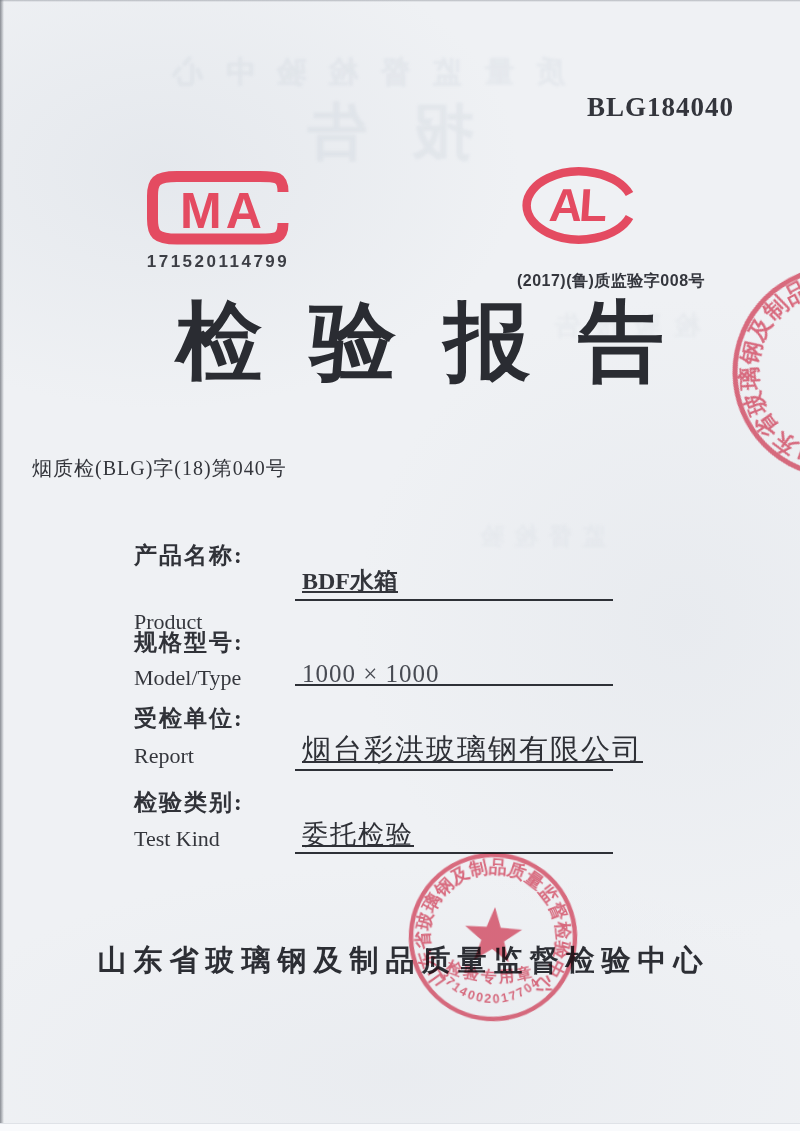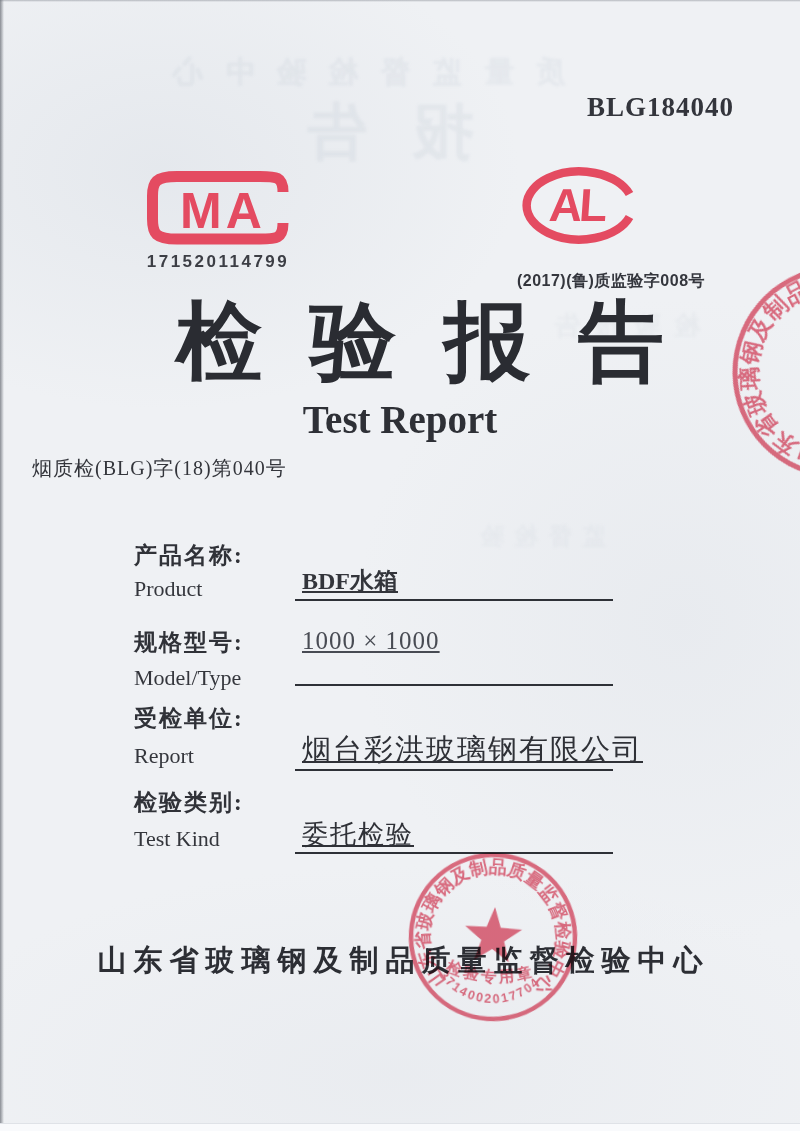--- a/index.html
+++ b/index.html
@@ -93,31 +93,30 @@
 
   <div class="cal-block">
     <svg class="logo-svg" width="122" height="80" viewBox="0 0 122 80">
       <path d="M 110.5 51 A 53 34 0 1 1 110.5 28" fill="none" stroke="#e44b61" stroke-width="8.5"></path>
       <text x="33" y="55" font-size="46" font-weight="bold" letter-spacing="-3" fill="#e44b61" font-family="Liberation Sans, sans-serif" transform="skewX(-4)">AL</text>
     </svg>
   </div>
   <div class="cal-caption">(2017)(鲁)质监验字008号</div>
 
   <h1 class="title-zh">检验报告</h1>
-  <div class="title-en">Test Report</div>
   <div class="report-code">烟质检(BLG)字(18)第040号</div>
 
   <div class="f-label-zh" style="top:540px">产品名称:</div>
-  <div class="f-label-en" style="top:576px">Product</div>
+  <div class="f-label-en" style="top:609px">Product</div>
   <div class="f-value v-bold" style="top:565px">BDF水箱</div>
   <div class="f-line" style="top:599px"></div>
 
   <div class="f-label-zh" style="top:627px">规格型号:</div>
   <div class="f-label-en" style="top:665px">Model/Type</div>
-  <div class="f-value v-num" style="top:627px">1000 × 1000</div>
+  <div class="f-value v-num" style="top:660px">1000 × 1000</div>
   <div class="f-line" style="top:684px"></div>
 
   <div class="f-label-zh" style="top:703px">受检单位:</div>
   <div class="f-label-en" style="top:743px">Report</div>
   <div class="f-value v-kai" style="top:730px">烟台彩洪玻璃钢有限公司</div>
   <div class="f-line" style="top:769px"></div>
 
   <div class="f-label-zh" style="top:787px">检验类别:</div>
   <div class="f-label-en" style="top:826px">Test Kind</div>
   <div class="f-value v-kai-sm" style="top:817px">委托检验</div>

